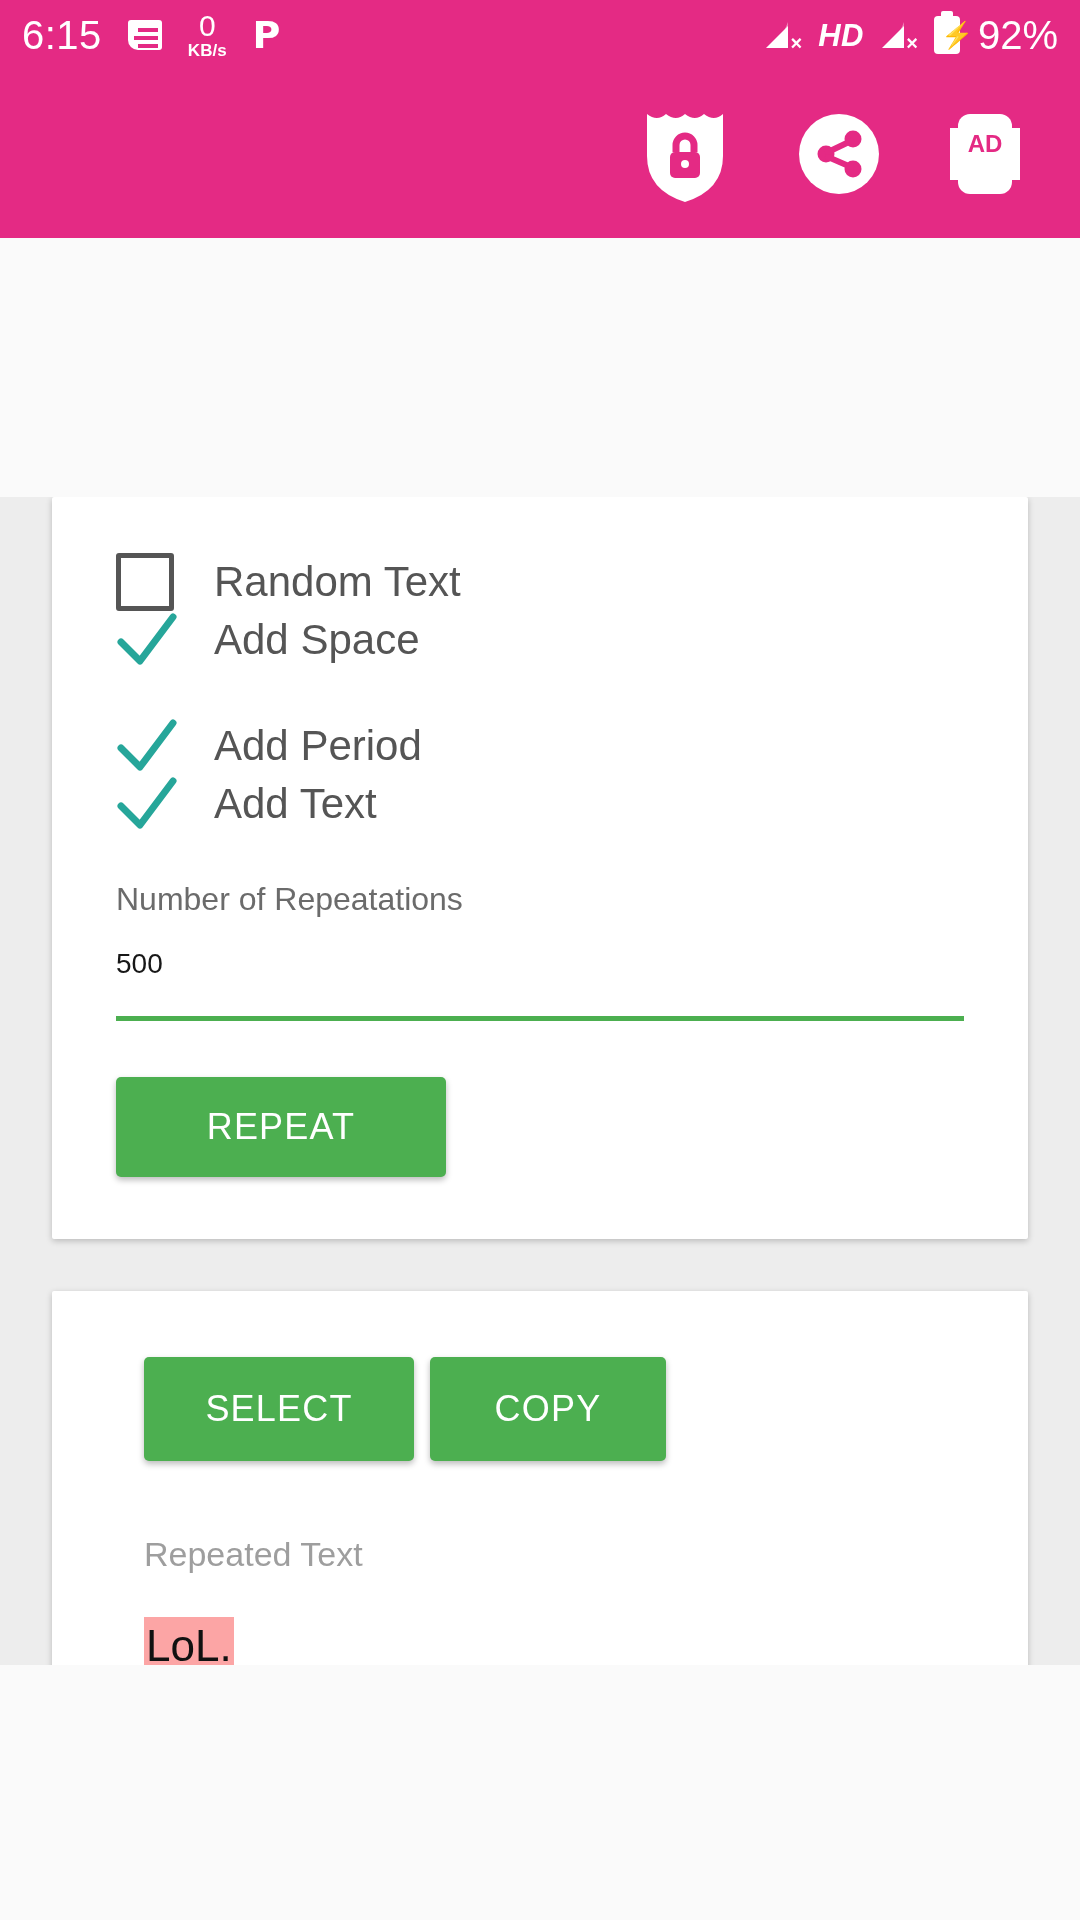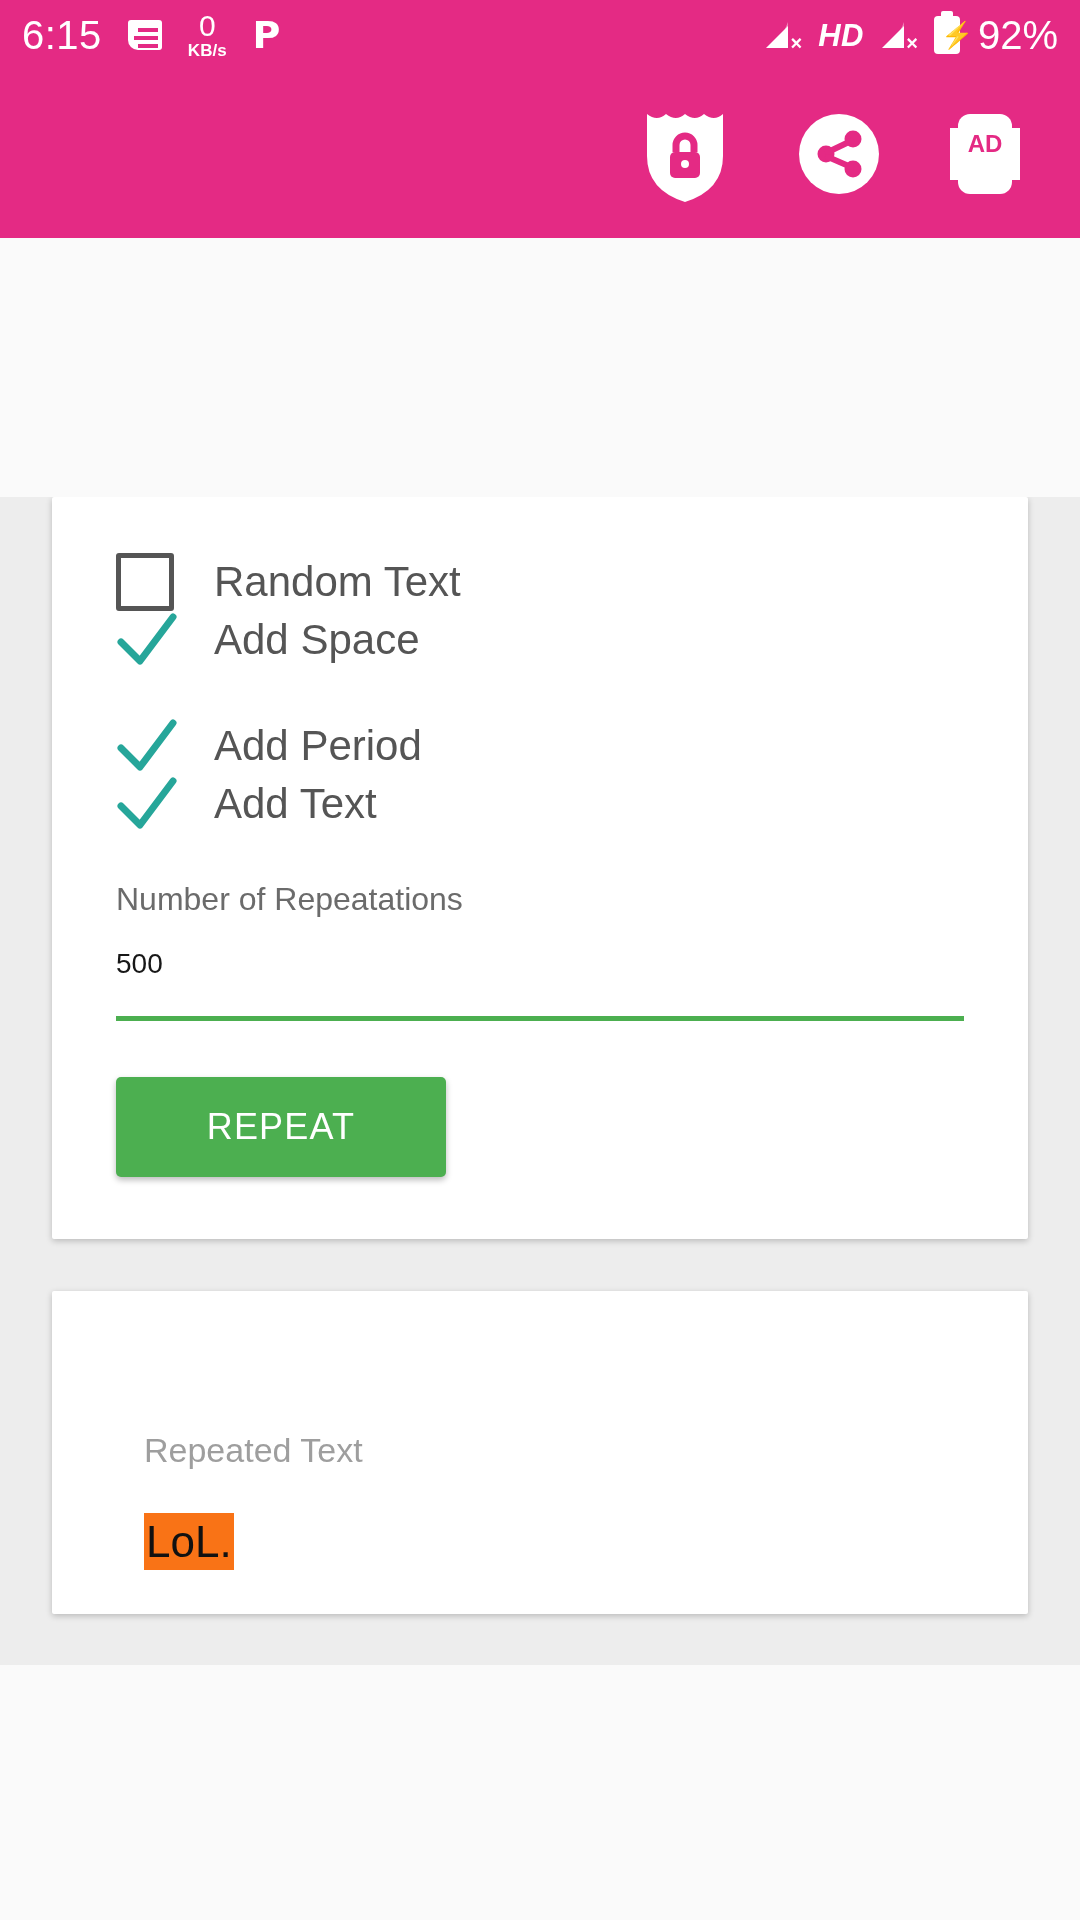--- a/index.html
+++ b/index.html
@@ -249,21 +249,21 @@
     font-size: 34px;
     color: #9e9e9e;
     margin-top: 74px;
     margin-bottom: 40px;
   }
   .out-text-wrap { padding: 0 92px; }
   .out-text {
     display: inline;
     font-size: 44px;
     color: #111111;
-    background: #f97316;
+    background: #fca5a5;
     padding: 4px 2px;
     line-height: 1.45;
   }
 
   
   .ad-strip-bottom {
     position: absolute;
     top: 1665px; left: 0;
     width: 1080px;
     height: 255px;
@@ -404,20 +404,24 @@
 
       <div class="field-wrap">
         <div class="field-value">500</div>
         <div class="field-underline"></div>
       </div>
 
       <button class="btn btn-repeat">REPEAT</button>
     </div>
 
     <div class="card card-2">
+      <div class="action-btns">
+        <button class="btn btn-select">SELECT</button>
+        <button class="btn btn-copy">COPY</button>
+      </div>
 
       <div class="out-label">Repeated Text</div>
 
       <div class="out-text-wrap">
         <span class="out-text">LoL.</span>
       </div>
     </div>
 
   </div>
 

